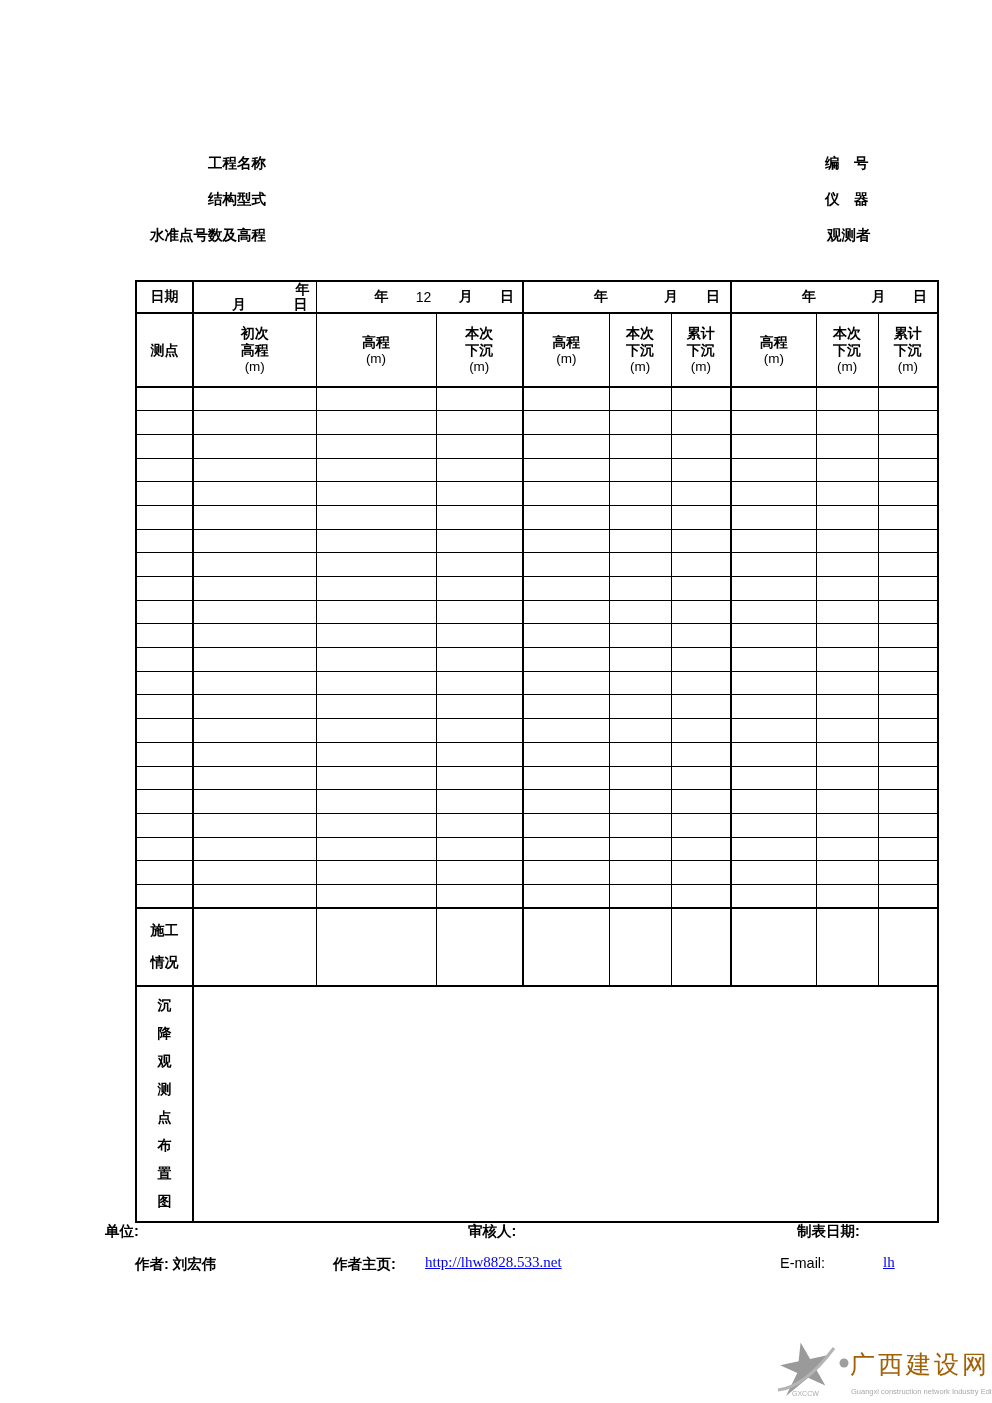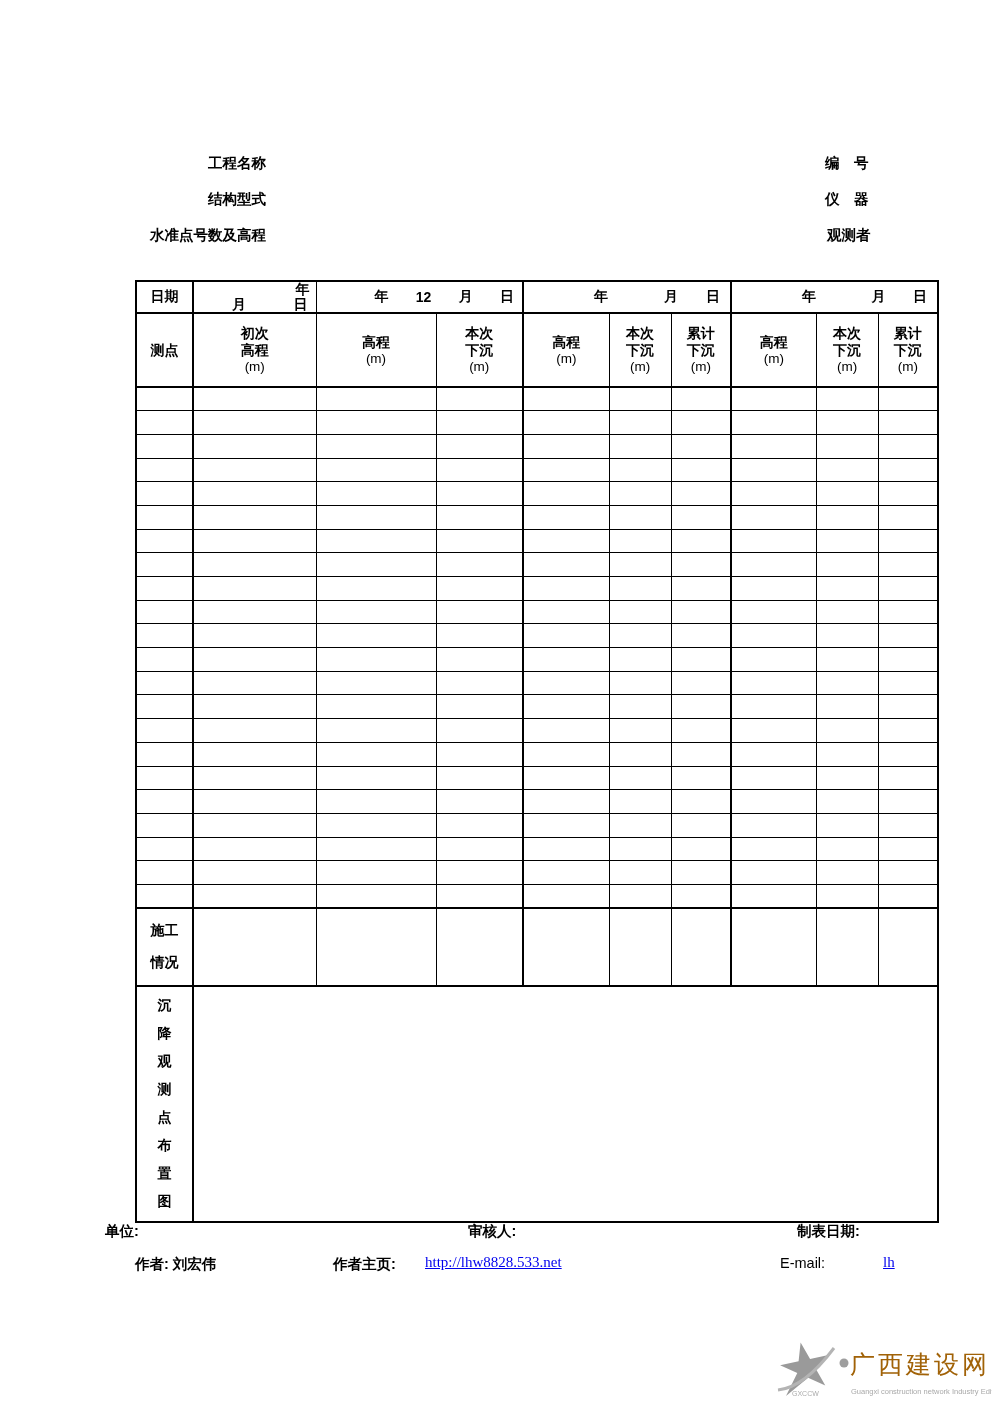--- a/index.html
+++ b/index.html
@@ -31,21 +31,21 @@
   tr.hr2 { height:74px; }
   tr.hr2 th { border-bottom-width:2px; }
   tr.hr2 th:nth-child(1), tr.hr2 th:nth-child(4), tr.hr2 th:nth-child(7) { border-right-width:2px; }
   .thick-r { border-right-width:2px !important; }
 
   .fd1 { text-align:right; padding-right:6px; line-height:15px; }
   .fd2 { display:flex; justify-content:space-between; padding:0 8px 0 38px; line-height:15px; }
   .g-flex { display:flex; justify-content:space-between; align-items:center; }
   .pad-g1 { padding:0 8px 0 58px; }
   .pad-g2 { padding:0 10px 0 70px; }
-  .gv { font-weight:700; }
+  .gv { font-weight:400; }
 
   .hstack { display:flex; flex-direction:column; justify-content:space-evenly; align-items:center; height:100%; }
   .hline { line-height:17px; }
   .unit { font-weight:400; font-size:13.5px; line-height:16px; }
 
   tbody tr.data-row { height:23.7px; }
   tbody td:nth-child(1), tbody td:nth-child(4), tbody td:nth-child(7) { border-right-width:2px; }
   tr.construction-row { height:76px; }
   tr.construction-row td { border-top-width:2px; border-bottom-width:2px;text-align:center; }
   .cons-label { display:flex; flex-direction:column; justify-content:space-evenly; align-items:center; height:76px; }

